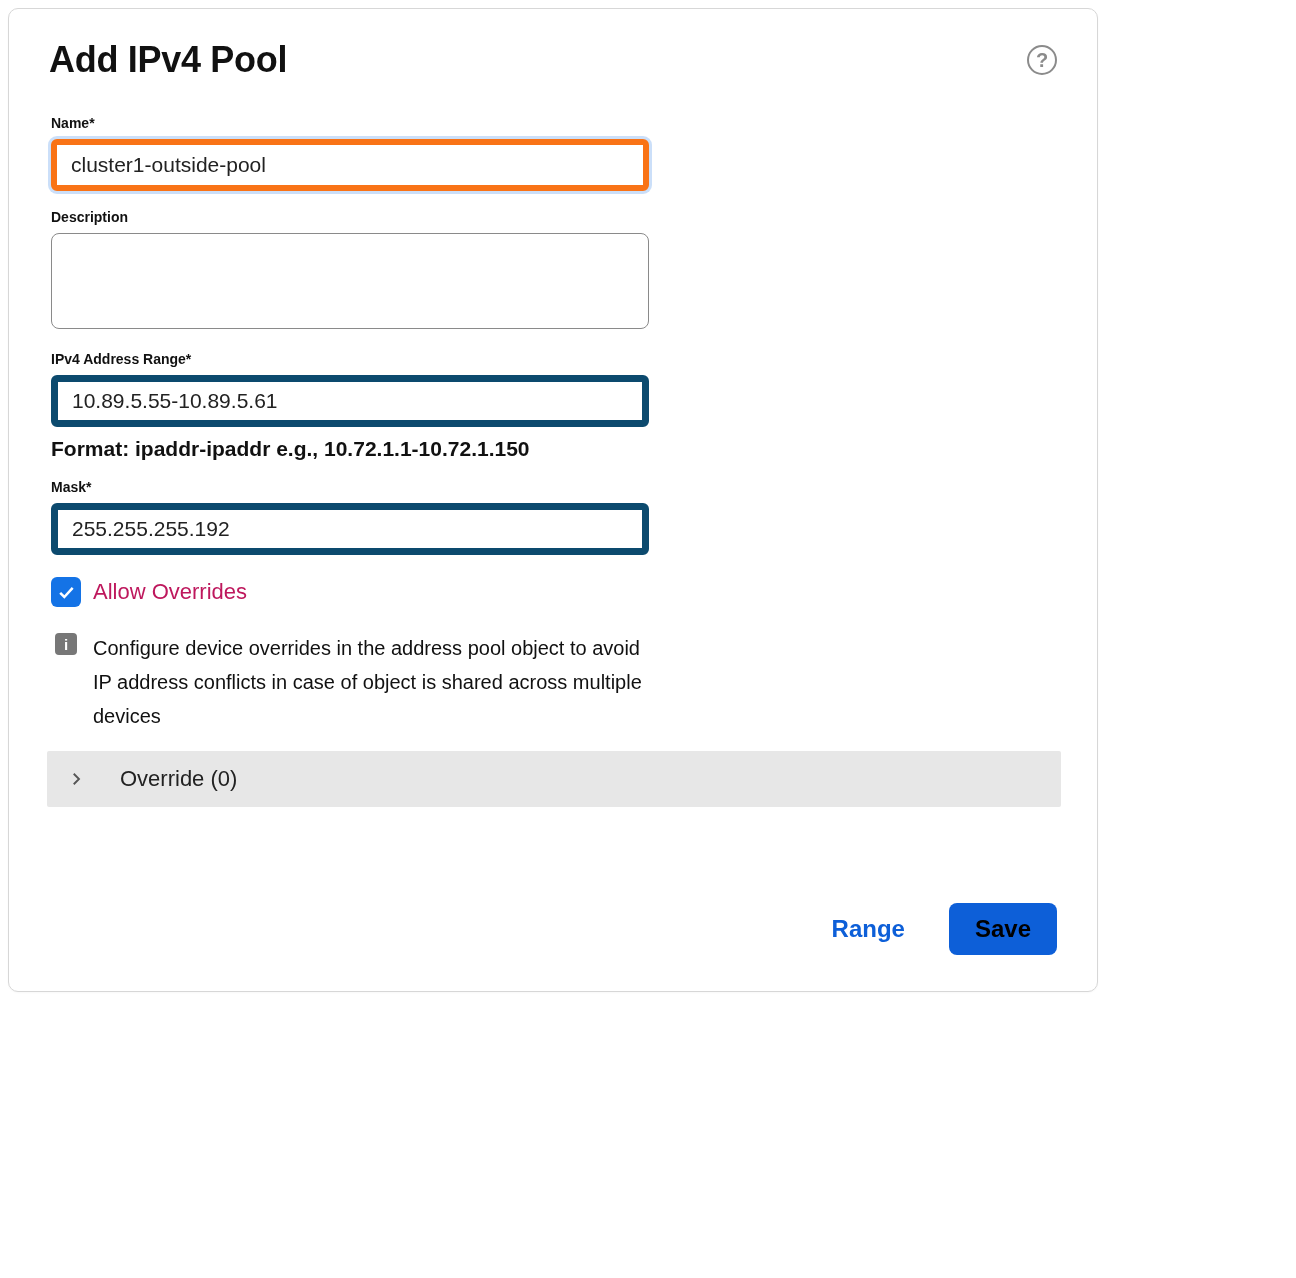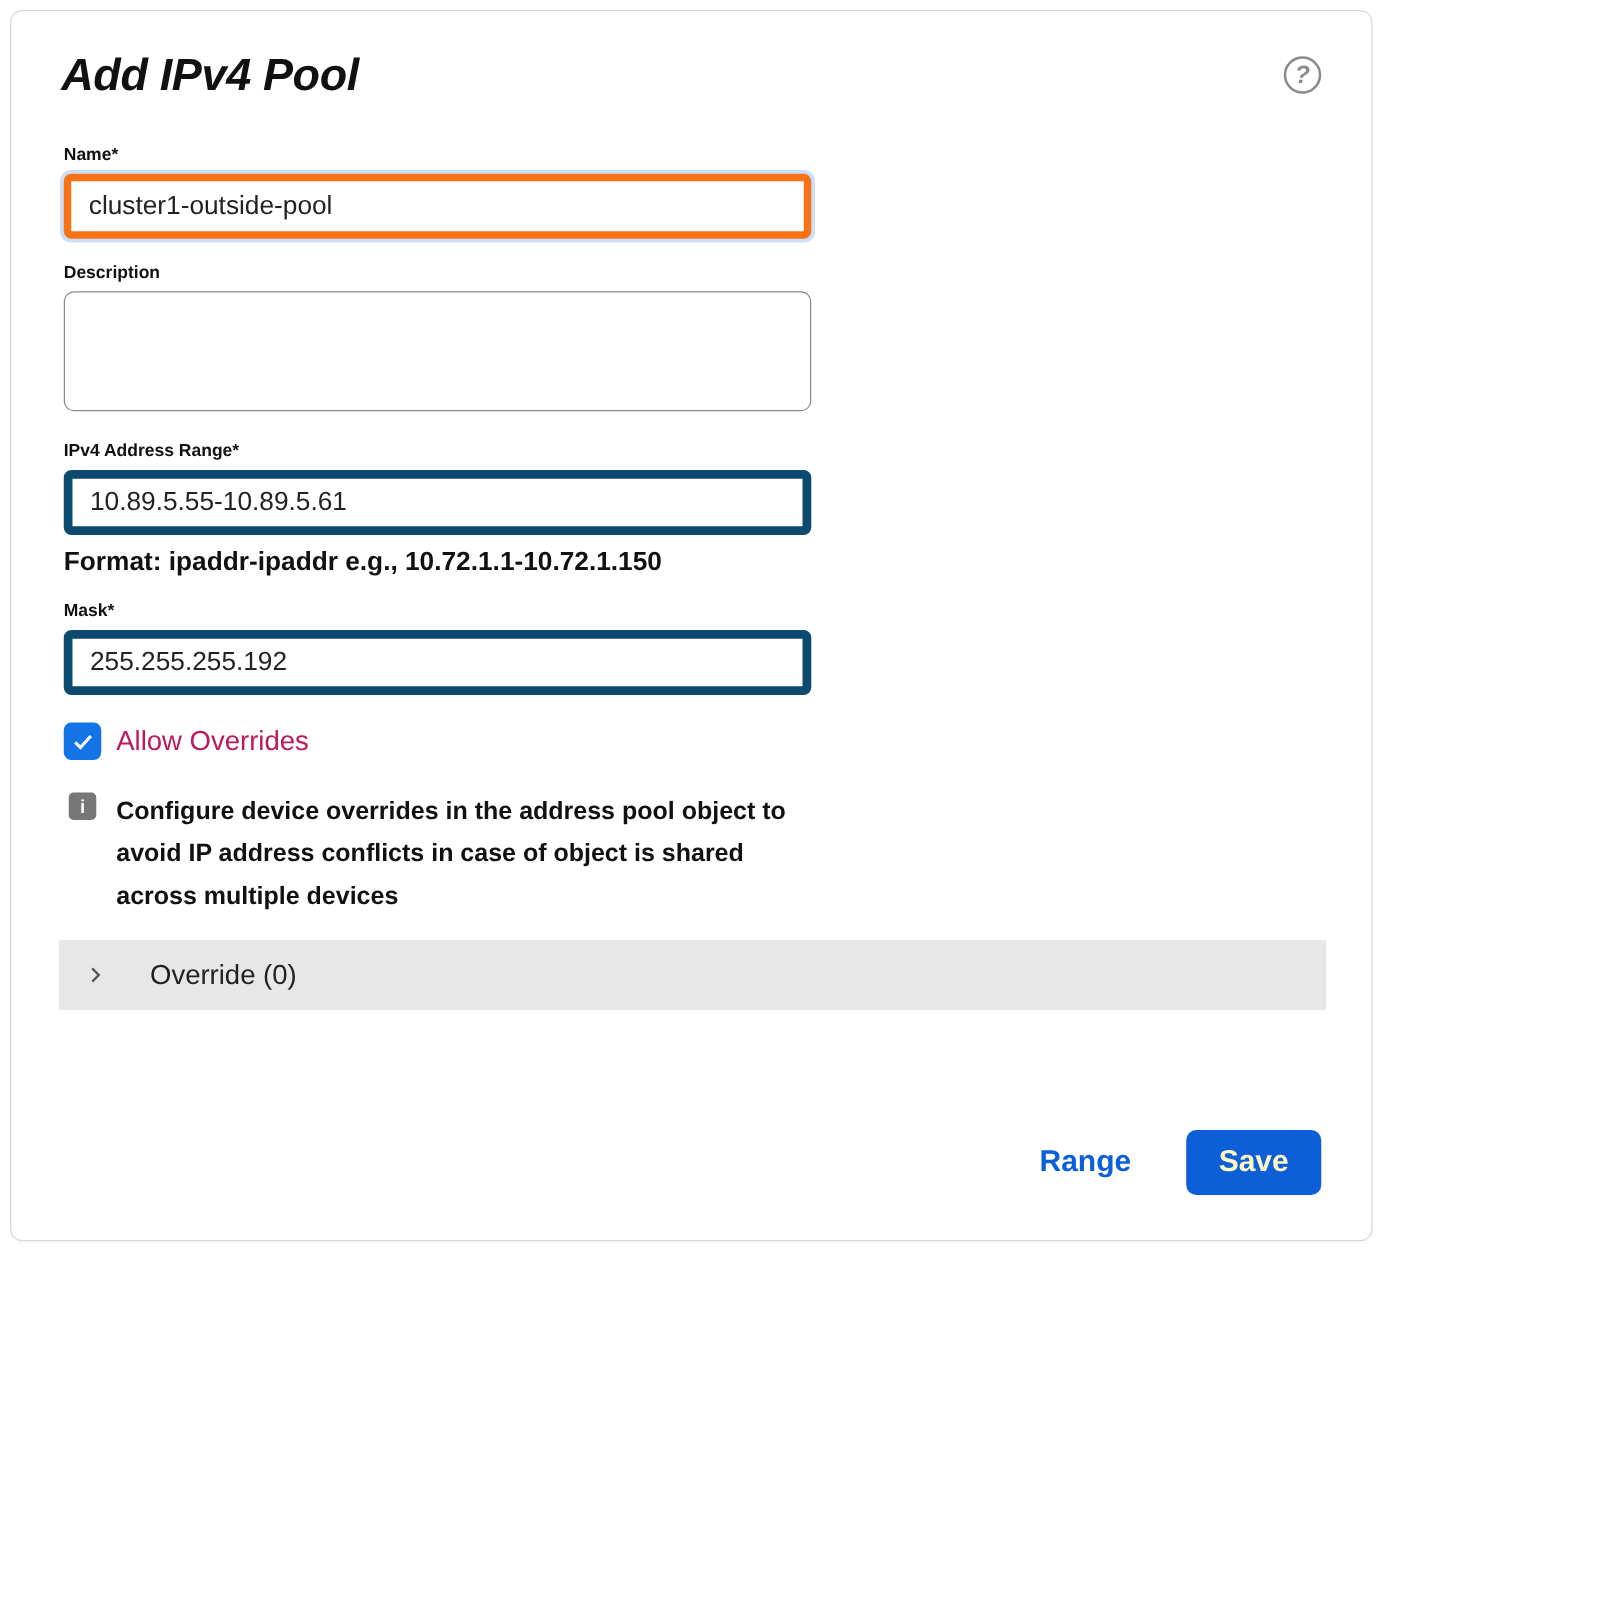--- a/index.html
+++ b/index.html
@@ -18,21 +18,20 @@
       border-radius: 10px;
       background: #fff;
       padding: 30px 40px 36px 40px;
       box-shadow: 0 1px 2px rgba(0,0,0,0.03);
     }
     .dialog-header {
       display: flex;
       justify-content: space-between;
       align-items: center;
       margin-bottom: 34px;
-      font-style: italic;
     }
     .dialog-title {
       font-size: 36px;
       font-weight: 700;
       color: #111;
       letter-spacing: -0.3px;
     }
     .help-icon {
       width: 30px;
       height: 30px;
@@ -137,21 +136,21 @@
       align-items: center;
       justify-content: center;
       color: #fff;
       font-size: 15px;
       font-weight: 700;
       flex-shrink: 0;
       margin-top: 2px;
     }
     .info-text {
       font-size: 20px;
-      font-weight: 700;
+      font-weight: 400;
       color: #111;
       line-height: 1.7;
       max-width: 560px;
     }
     .override-section {
       background: #e7e7e7;
       border-radius: 2px;
       height: 56px;
       display: flex;
       align-items: center;
@@ -192,21 +191,21 @@
       cursor: pointer;
       font-family: inherit;
     }
     .btn-save {
       background: #0d5fd8;
       border: none;
       border-radius: 8px;
       padding: 12px 26px;
       font-size: 24px;
       font-weight: 700;
-      color: #fef9c3;
+      color: #000000;
       cursor: pointer;
       font-family: inherit;
     }
   </style>
 </head>
 <body>
 
 <div class="dialog">
 
   <div class="dialog-header">

